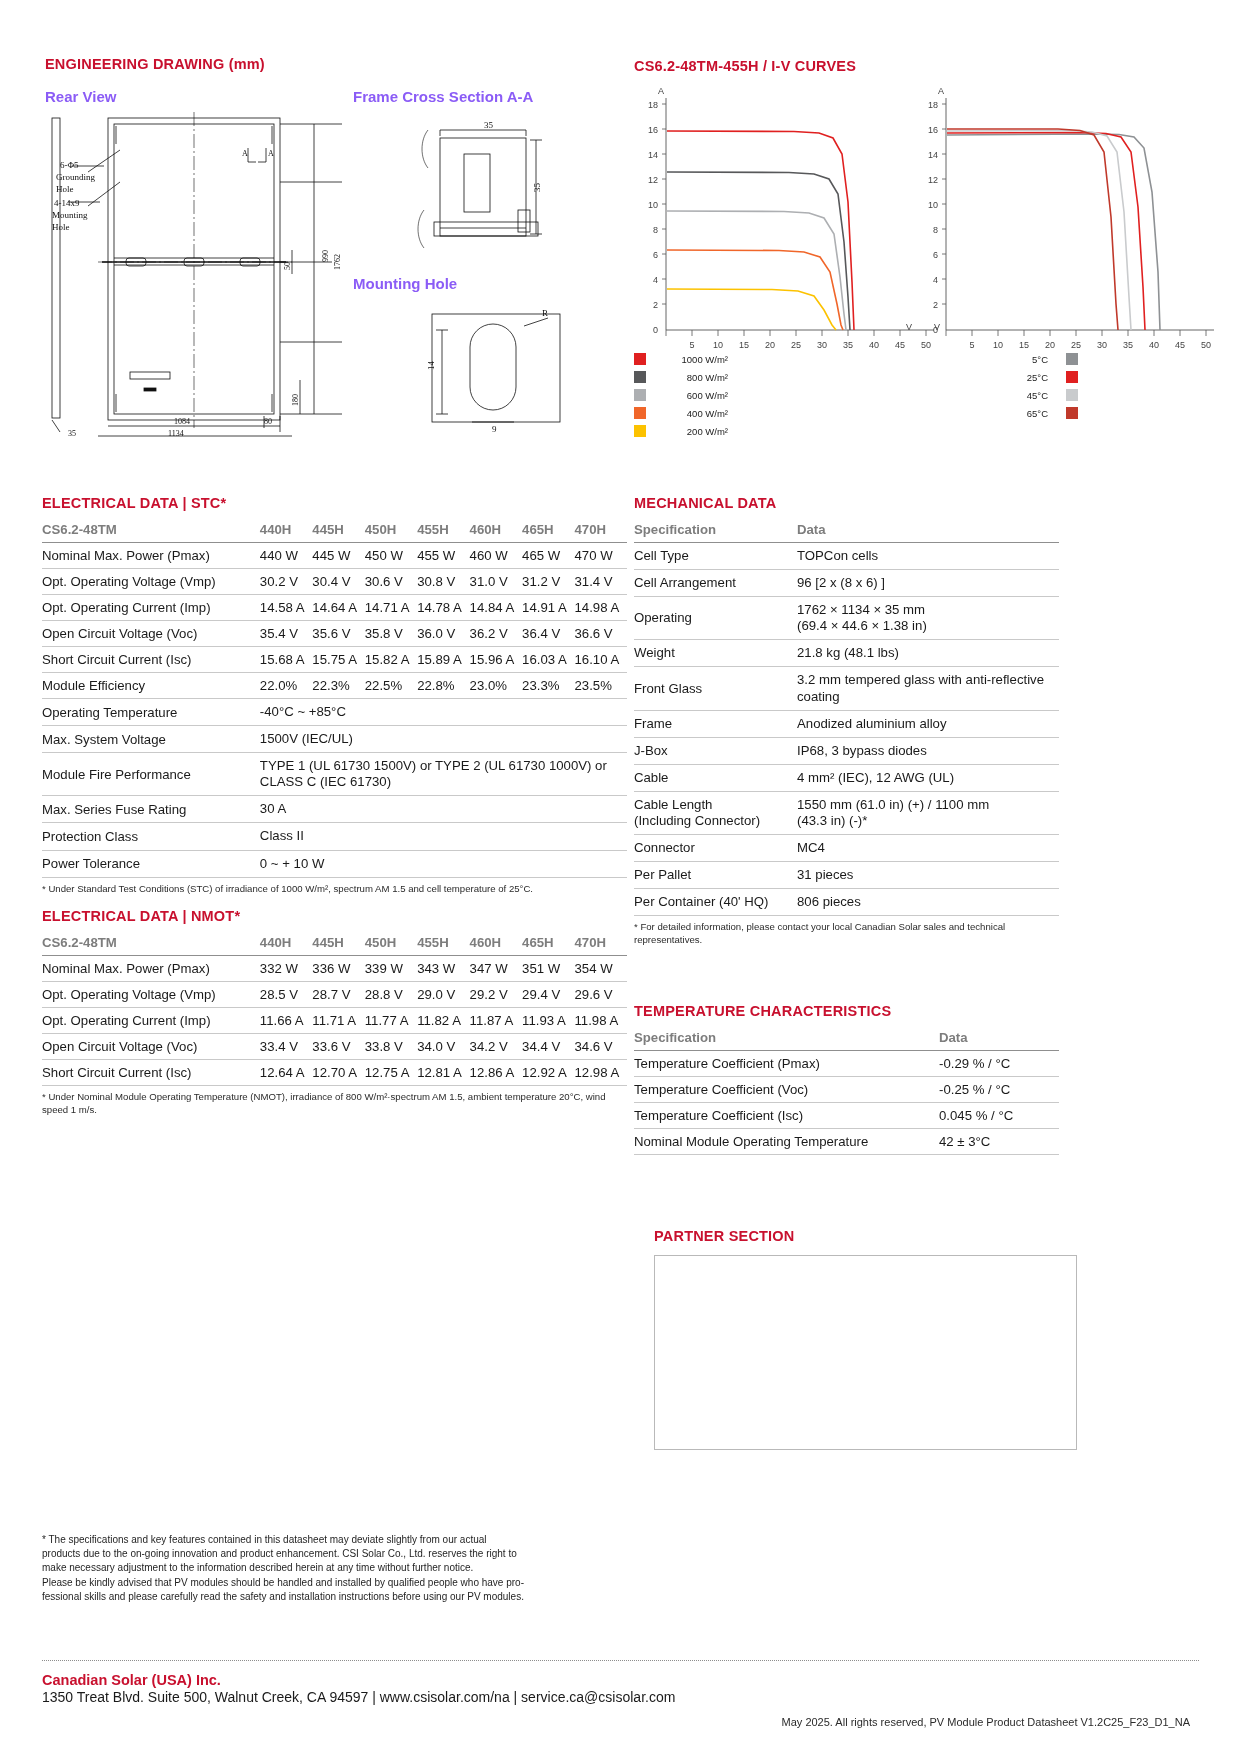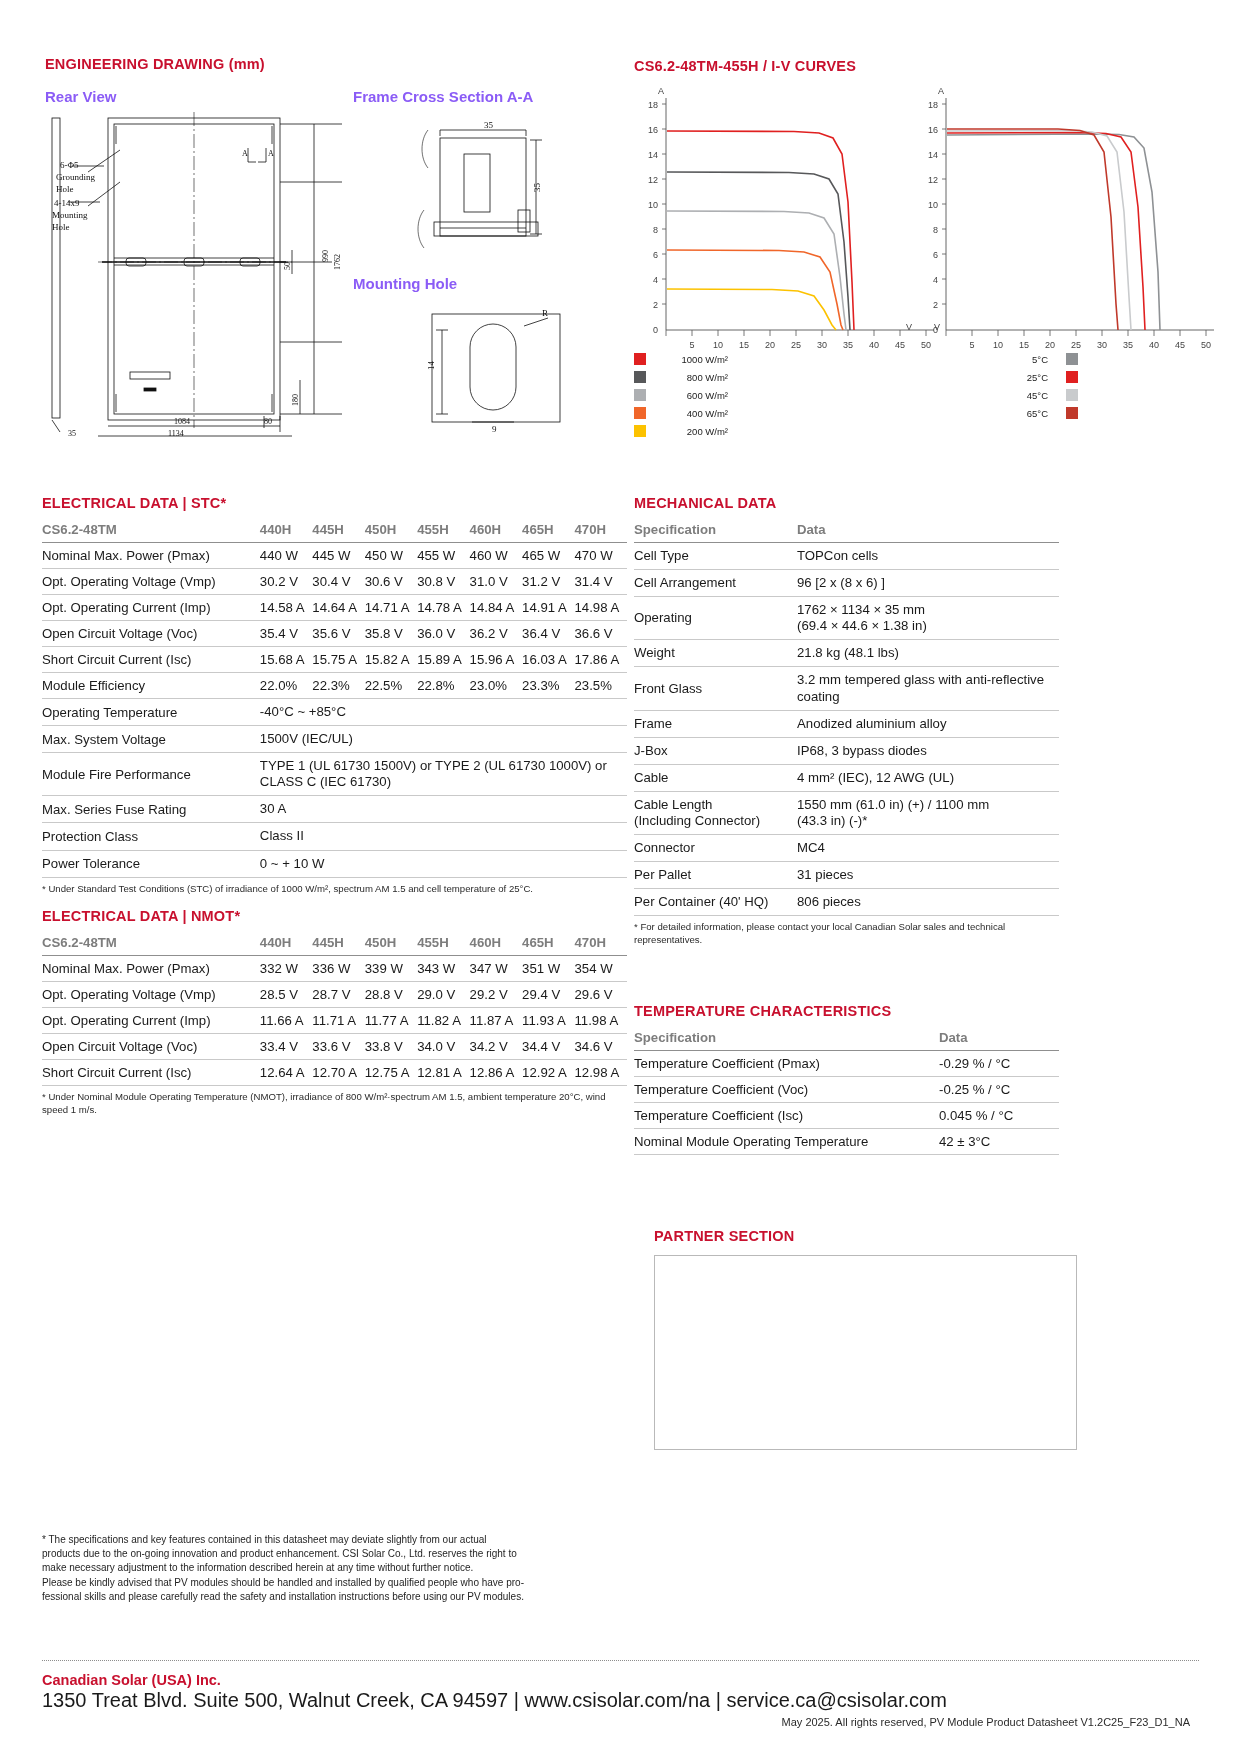--- a/index.html
+++ b/index.html
@@ -110,21 +110,21 @@
   #disclaimer {
     position: absolute; left: 42px; top: 1533px; width: 585px;
     font-size: 10px; line-height: 1.42; color: #1f1f1f;
   }
   #dotted {
     position: absolute; left: 42px; top: 1660px; width: 1157px;
     border-top: 1px dotted #8d8d8d;
   }
   #footer { position: absolute; left: 42px; top: 1672px; width: 1160px; }
   .company { color: #c8102e; font-weight: bold; font-size: 14.5px; }
-  .addr { font-size: 20px; color: #1a1a1a; margin-top: 1px; }
+  .addr { font-size: 14px; color: #1a1a1a; margin-top: 1px; }
   .rev { position: absolute; right: 12px; top: 44px; font-size: 11px; color: #2b2b2b; }
 
   
   .dtxt { font-family: "Liberation Serif", serif; font-size: 9px; fill: #111; }
   .dtxt-s { font-family: "Liberation Serif", serif; font-size: 8px; fill: #111; }
   .axlab { font-family: "Liberation Sans", sans-serif; font-size: 9px; fill: #444; }
 </style>
 </head>
 <body>
 
@@ -494,21 +494,21 @@
             <td class="num">36.6 V</td>
           </tr>
           <tr>
             <td>Short Circuit Current (Isc)</td>
             <td class="num">15.68 A</td>
             <td class="num">15.75 A</td>
             <td class="num">15.82 A</td>
             <td class="num">15.89 A</td>
             <td class="num">15.96 A</td>
             <td class="num">16.03 A</td>
-            <td class="num">17.86 A</td>
+            <td class="num">16.10 A</td>
           </tr>
           <tr>
             <td>Module Efficiency</td>
             <td class="num">22.0%</td>
             <td class="num">22.3%</td>
             <td class="num">22.5%</td>
             <td class="num">22.8%</td>
             <td class="num">23.0%</td>
             <td class="num">23.3%</td>
             <td class="num">23.5%</td>

